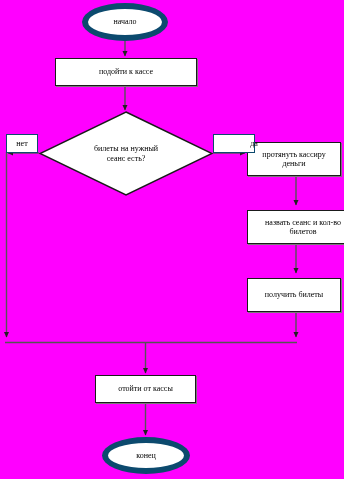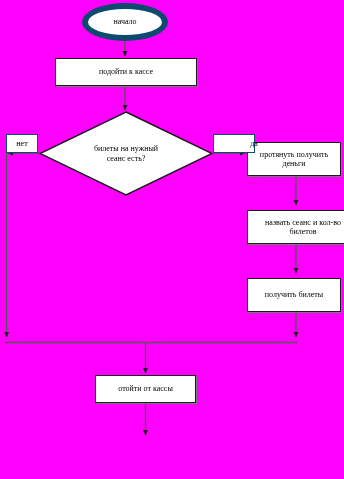--- a/index.html
+++ b/index.html
@@ -136,31 +136,34 @@
 
   <div class="edge-label" style="left:6px; top:134px; width:32px; height:19px;">
     <span>нет</span>
   </div>
 
   <div class="edge-label" style="left:213px; top:134px; width:32px; height:19px;padding-left:40px;">
     <span>да</span>
   </div>
 
   <div class="node process" style="left:247px; top:142px; width:94px; height:34px;">
-    <span class="txt">протянуть получить
+    <span class="txt">протянуть кассиру
 деньги</span>
   </div>
 
   <div class="node process" style="left:247px; top:210px; width:112px; height:34px;">
     <span class="txt">назвать сеанс и кол-во
 билетов</span>
   </div>
 
   <div class="node process" style="left:95px; top:375px; width:101px; height:28px;">
     <span class="txt">отойти от кассы</span>
   </div>
 
   <div class="node process" style="left:247px; top:278px; width:94px; height:34px;">
     <span class="txt">получить билеты</span>
   </div>
 
+  <div class="node terminator" style="left:102px; top:437px; width:88px; height:37px;">
+    <span class="txt">конец</span>
+  </div>
 
 </div>
 
 </body></html>

